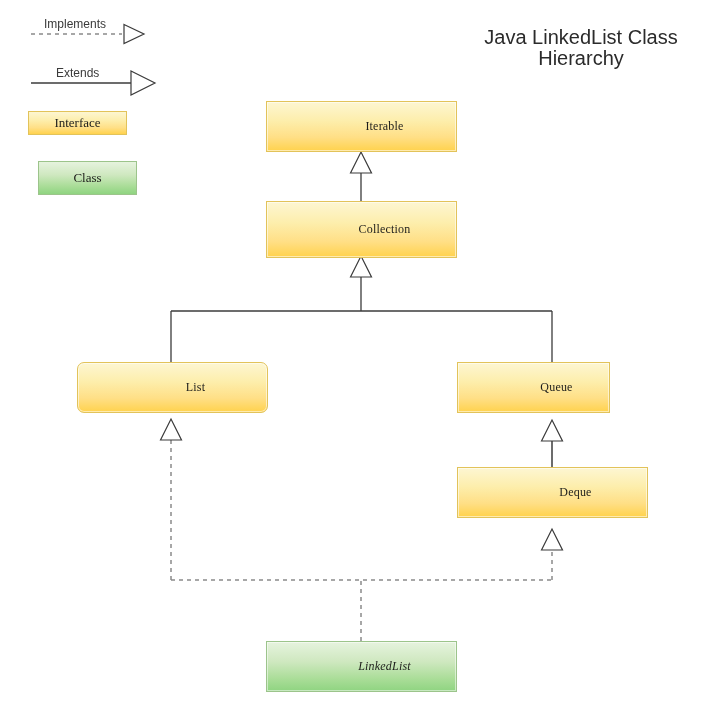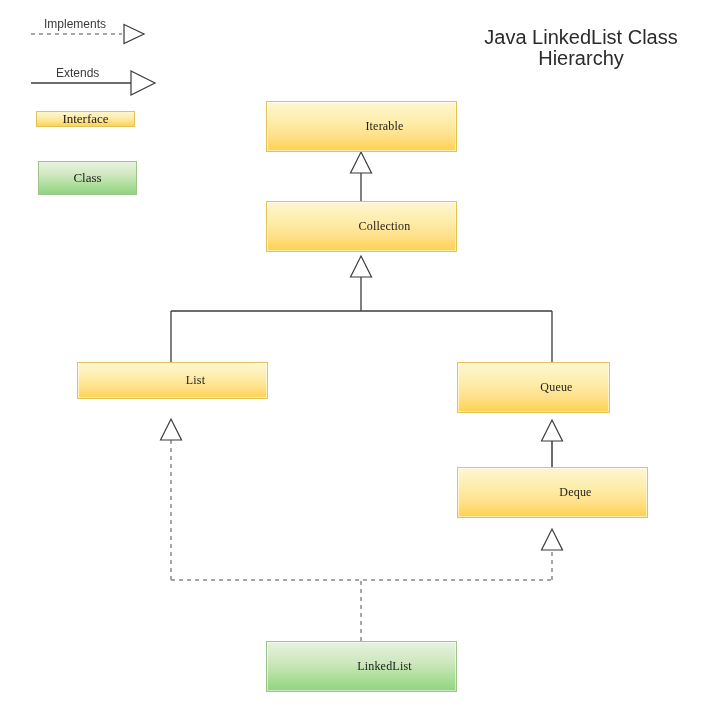--- a/index.html
+++ b/index.html
@@ -137,49 +137,49 @@
 
   <div class="title" style="left:478px; top:27px; width:206px;">
     <div>Java LinkedList Class</div>
     <div>Hierarchy</div>
   </div>
 
   <div class="legend-label" style="left:44px; top:17px;">Implements</div>
 
   <div class="legend-label" style="left:56px; top:66px;">Extends</div>
 
-  <div class="legend-box iface" style="left:36px; top:111px; width:99px; height:16px;
+  <div class="legend-box iface" style="left:28px; top:111px; width:99px; height:24px;
               background: linear-gradient(to bottom, #fdf6d2 0%, #fdeeac 38%, #ffdf86 72%, #ffd24d 100%);
               border:1px solid #e2c35a;">
     <span>Interface</span>
   </div>
 
   <div class="legend-box klass" style="left:38px; top:161px; width:99px; height:34px;
               background: linear-gradient(to bottom, #e6f3de 0%, #cfe8c0 40%, #aadd98 75%, #8fd481 100%);
               border:1px solid #9cc48b;">
     <span>Class</span>
   </div>
 
   <div class="node iface" style="left:266px; top:101px; width:191px; height:51px;">
     <span>Iterable</span>
   </div>
 
-  <div class="node iface" style="left:266px; top:201px; width:191px; height:51px;">
+  <div class="node iface" style="left:266px; top:201px; width:191px; height:57px;">
     <span>Collection</span>
   </div>
 
-  <div class="node iface" style="left:77px; top:362px; width:191px; height:37px;">
+  <div class="node iface" style="left:77px; top:362px; width:191px; height:51px;border-radius:7px;">
     <span>List</span>
   </div>
 
   <div class="node iface" style="left:457px; top:362px; width:153px; height:51px;">
     <span>Queue</span>
   </div>
 
   <div class="node iface" style="left:457px; top:467px; width:191px; height:51px;font-family:Liberation Serif, serif;">
     <span>Deque</span>
   </div>
 
-  <div class="node klass" style="left:266px; top:641px; width:191px; height:51px;">
+  <div class="node klass" style="left:266px; top:641px; width:191px; height:51px;font-style:italic;">
     <span>LinkedList</span>
   </div>
 
 </div>
 
 </body></html>

